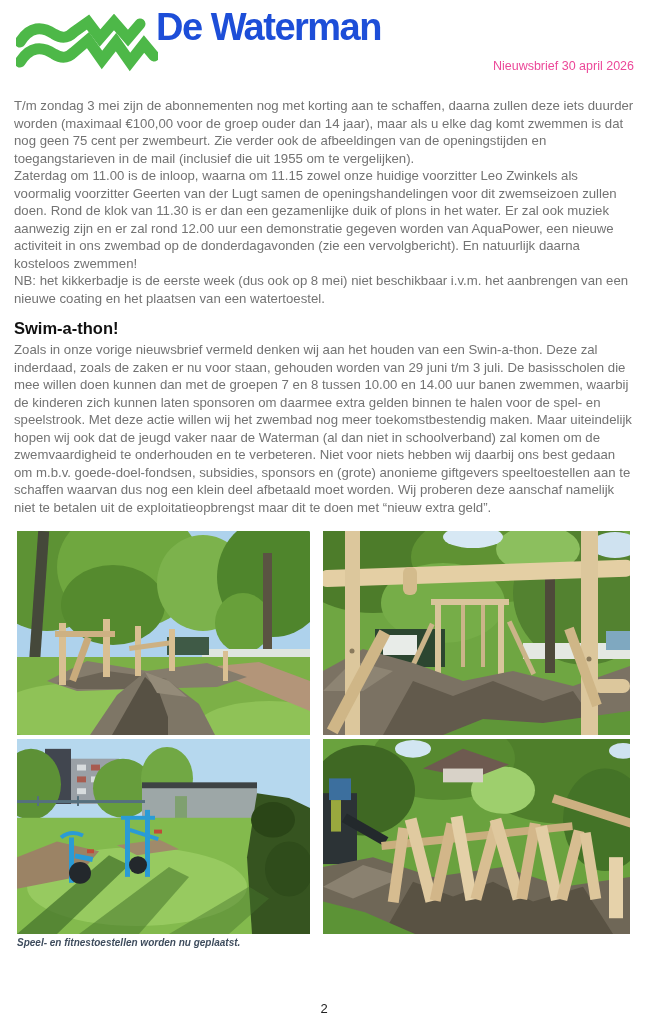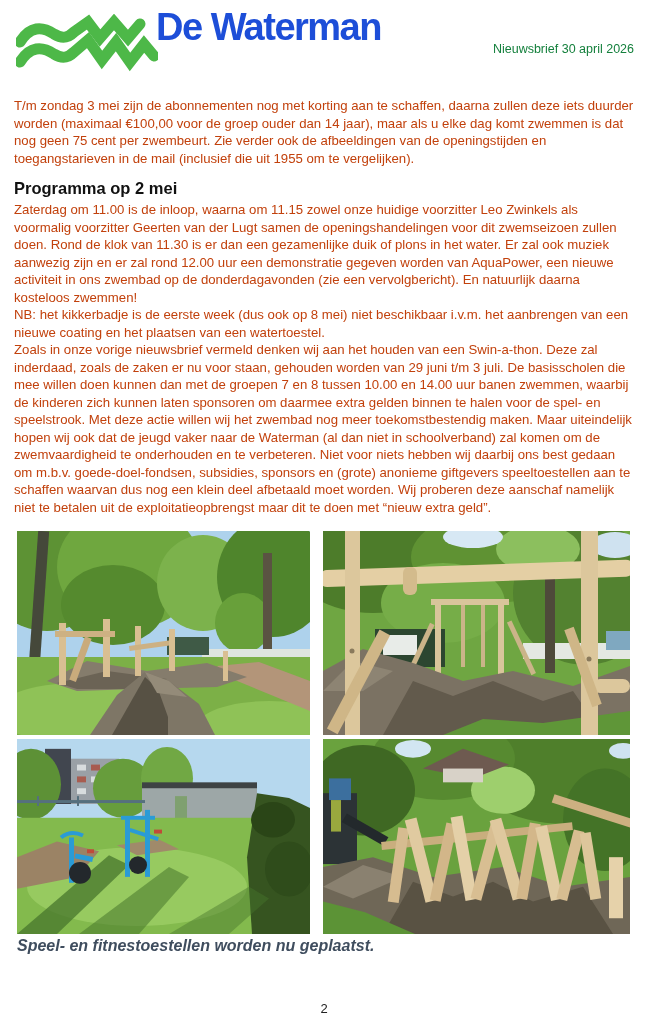--- a/index.html
+++ b/index.html
@@ -5,36 +5,36 @@
   * { margin:0; padding:0; box-sizing:border-box; }
   html,body { width:648px; height:1024px; background:#ffffff; overflow:hidden;
               font-family:"Liberation Sans","DejaVu Sans",sans-serif; color:#1a1a1a; }
   .page { width:648px; height:1024px; padding:0 14px; position:relative; }
 
   
   .header { position:relative; height:82px; }
   .logo-svg { position:absolute; left:2px; top:14px; width:142px; height:64px; }
   .title { position:absolute; left:142px; top:6px; font-size:38px; font-weight:700;
            color:#1d4ed8; letter-spacing:-1.5px; white-space:nowrap; }
-  .dateline { position:absolute; right:0; top:42px; font-size:12.5px; color:#15803d; }
+  .dateline { position:absolute; right:0; top:59px; font-size:12.5px; color:#ec4899; }
 
   
-  .bodytext { font-size:13.2px; line-height:17.5px; color:#c2410c; }
+  .bodytext { font-size:13.2px; line-height:17.5px; color:#737373; }
   .intro { margin-top:15px; }
   h2.sect { font-size:16.5px; line-height:20px; font-weight:700; color:#111;
             margin-top:11px; margin-bottom:3px; }
 
   
   .photo-grid { margin-top:15px; margin-left:3px; display:grid;
                 grid-template-columns:293px 307px; grid-template-rows:204px 195px;
                 column-gap:13px; row-gap:4px; }
   .photo { overflow:hidden; background:#9db98a; }
   .photo svg { display:block; width:100%; height:100%; }
 
-  .caption { margin-top:3px; margin-left:3px; font-size:16px; font-style:italic;
+  .caption { margin-top:3px; margin-left:3px; font-size:10px; font-style:italic;
              font-weight:600; color:#3f4d5e; }
   .pagenum { position:absolute; left:0; right:0; bottom:8px; text-align:center;
              font-size:13px; color:#222; }
 </style>
 </head>
 <body>
 
 <div class="page">
 
   <div class="header">
@@ -42,26 +42,26 @@
       <path d="M4,28 C14,12 26,12 38,20 C46,25 52,24 58,18 L72,8 L84,24 L98,8 L112,24 L124,10" fill="none" stroke="#4db848" stroke-width="11" stroke-linecap="round" stroke-linejoin="miter"></path>
       <path d="M4,48 C14,32 26,32 38,40 C46,45 52,44 58,38 L72,26 L86,46 L100,28 L114,48 L128,30 L138,42" fill="none" stroke="#4db848" stroke-width="11" stroke-linecap="round" stroke-linejoin="miter"></path>
     </svg>
     <div class="title">De Waterman</div>
     <div class="dateline">Nieuwsbrief 30 april 2026</div>
   </div>
 
   <p class="bodytext intro">T/m zondag 3 mei zijn de abonnementen nog met korting aan te schaffen, daarna zullen deze iets duurder worden (maximaal €100,00 voor de groep ouder dan 14 jaar), maar als u elke dag komt zwemmen is dat nog geen 75 cent per zwembeurt. Zie verder ook de afbeeldingen van de openingstijden en toegangstarieven in de mail (inclusief die uit 1955 om te vergelijken).</p>
 
   <section>
-    <h2 class="sect">Programma op 2 mei</h2>
     <p class="bodytext">Zaterdag om 11.00 is de inloop, waarna om 11.15 zowel onze huidige voorzitter Leo Zwinkels als voormalig voorzitter Geerten van der Lugt samen de openingshandelingen voor dit zwemseizoen zullen doen. Rond de klok van 11.30 is er dan een gezamenlijke duik of plons in het water. Er zal ook muziek aanwezig zijn en er zal rond 12.00 uur een demonstratie gegeven worden van AquaPower, een nieuwe activiteit in ons zwembad op de donderdagavonden (zie een vervolgbericht). En natuurlijk daarna kosteloos zwemmen!</p>
     <p class="bodytext">NB: het kikkerbadje is de eerste week (dus ook op 8 mei) niet beschikbaar i.v.m. het aanbrengen van een nieuwe coating en het plaatsen van een watertoestel.</p>
   </section>
 
   <section>
+    <h2 class="sect">Swim-a-thon!</h2>
     <p class="bodytext">Zoals in onze vorige nieuwsbrief vermeld denken wij aan het houden van een Swin-a-thon. Deze zal inderdaad, zoals de zaken er nu voor staan, gehouden worden van 29 juni t/m 3 juli. De basisscholen die mee willen doen kunnen dan met de groepen 7 en 8 tussen 10.00 en 14.00 uur banen zwemmen, waarbij de kinderen zich kunnen laten sponsoren om daarmee extra gelden binnen te halen voor de spel- en speelstrook. Met deze actie willen wij het zwembad nog meer toekomstbestendig maken. Maar uiteindelijk hopen wij ook dat de jeugd vaker naar de Waterman (al dan niet in schoolverband) zal komen om de zwemvaardigheid te onderhouden en te verbeteren. Niet voor niets hebben wij daarbij ons best gedaan om m.b.v. goede-doel-fondsen,  subsidies, sponsors en (grote) anonieme giftgevers speeltoestellen aan te schaffen waarvan dus nog een klein deel afbetaald moet worden. Wij proberen deze aanschaf namelijk niet te betalen uit de exploitatieopbrengst maar dit te doen met “nieuw extra geld”.</p>
   </section>
 
   <div class="photo-grid">
 
     <div class="photo" aria-label="Park met grote hoop aarde en houten palen van speeltoestel in aanbouw">
       <svg viewBox="0 0 293 204" preserveAspectRatio="none" aria-hidden="true">
         <rect width="293" height="204" fill="#aed2ec"></rect>
         <ellipse cx="30" cy="42" rx="62" ry="58" fill="#5d9234"></ellipse>
         <ellipse cx="112" cy="36" rx="72" ry="62" fill="#6fa73f"></ellipse>

